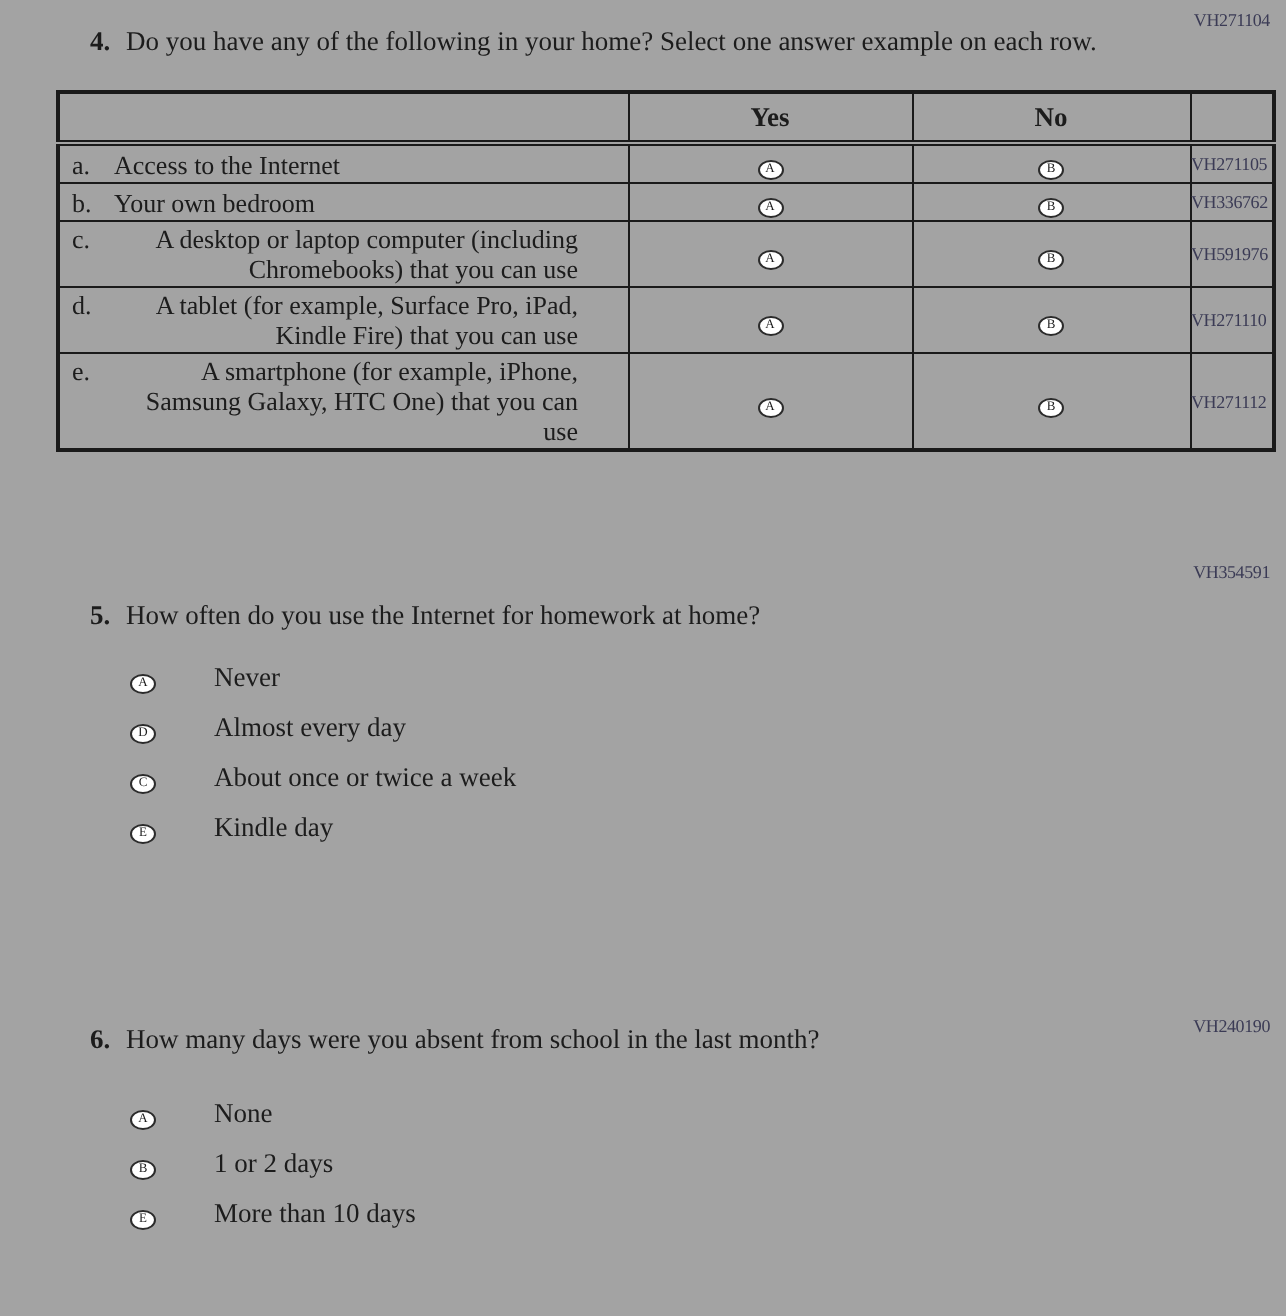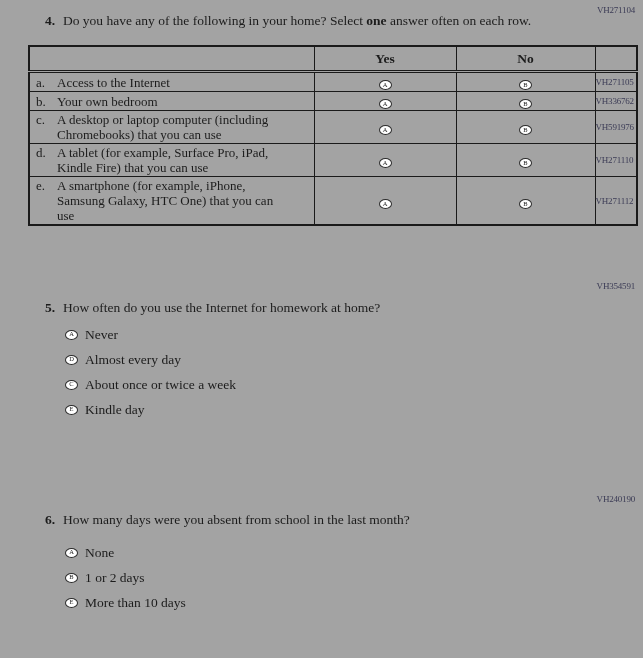--- a/index.html
+++ b/index.html
@@ -16,23 +16,23 @@
     position: absolute;
     right: 8px;
     font-size: 9px;
     letter-spacing: -0.2px;
     color: #3b3b55;
     line-height: 10px;
   }
   .q-block { position: absolute; left: 45px; right: 12px; }
   .prompt { display: flex; font-size: 13.5px; line-height: 16px; }
   .qnum { font-weight: bold; flex: 0 0 18px; }
-  .prompt-bold { font-weight: bold; }
+  .prompt-bold { font-weight: normal; }
   .options { padding-left: 20px; }
-  .opt-row { display: flex; align-items: center; height: 25px; gap: 7px; }
+  .opt-row { display: flex; align-items: flex-end; height: 25px; gap: 29px; }
   .bubble {
     display: inline-flex;
     align-items: center;
     justify-content: center;
     width: 13px;
     height: 10px;
     border: 1px solid #2b2b2b;
     border-radius: 50%;
     font-size: 6.5px;
     line-height: 1;
@@ -66,21 +66,21 @@
     vertical-align: middle;
   }
   td.item-cell { vertical-align: middle; }
   td.item-cell .inner {
     display: flex;
     padding: 1px 2px 1px 6px;
     font-size: 13px;
     line-height: 15px;
   }
   .row-letter { flex: 0 0 21px; }
-  .row-text { max-width: 232px; }
+  .row-text { max-width: 232px; text-align: right; }
   td.bubble-cell { text-align: center; vertical-align: middle; }
   td.code-cell {
     font-size: 9px;
     color: #3b3b55;
     letter-spacing: -0.2px;
     vertical-align: middle;
     padding: 0 1px 0 2px;
     line-height: 10px;
   }
   tr.r-short td { height: 16px; }
@@ -90,21 +90,21 @@
 </head>
 <body>
 
 <div class="page">
 
   <div class="vcode" style="top:5px;">VH271104</div>
 
   <div class="q-block" style="top:13px;">
     <div class="prompt">
       <span class="qnum">4.</span>
-      <span><span>Do you have any of the following in your home? Select </span><span class="prompt-bold">one</span><span> answer often on each row.</span></span>
+      <span><span>Do you have any of the following in your home? Select </span><span class="prompt-bold">one</span><span> answer example on each row.</span></span>
     </div>
   </div>
 
   <table class="answer-table">
     <colgroup>
       <col style="width:285px">
         <col style="width:142px">
         <col style="width:139px">
         <col style="width:42px">
     </colgroup>
@@ -198,21 +198,21 @@
         <span class="bubble">C</span>
         <span class="opt-label">About once or twice a week</span>
       </div>
       <div class="opt-row">
         <span class="bubble">E</span>
         <span class="opt-label">Kindle day</span>
       </div>
     </div>
   </div>
 
-  <div class="vcode" style="top:494px;">VH240190</div>
+  <div class="vcode" style="top:508px;">VH240190</div>
 
   <div class="q-block" style="top:512px;">
     <div class="prompt">
       <span class="qnum">6.</span>
       <span>How many days were you absent from school in the last month?</span>
     </div>
     <div class="options" style="margin-top:12px;">
       <div class="opt-row">
         <span class="bubble">A</span>
         <span class="opt-label">None</span>

